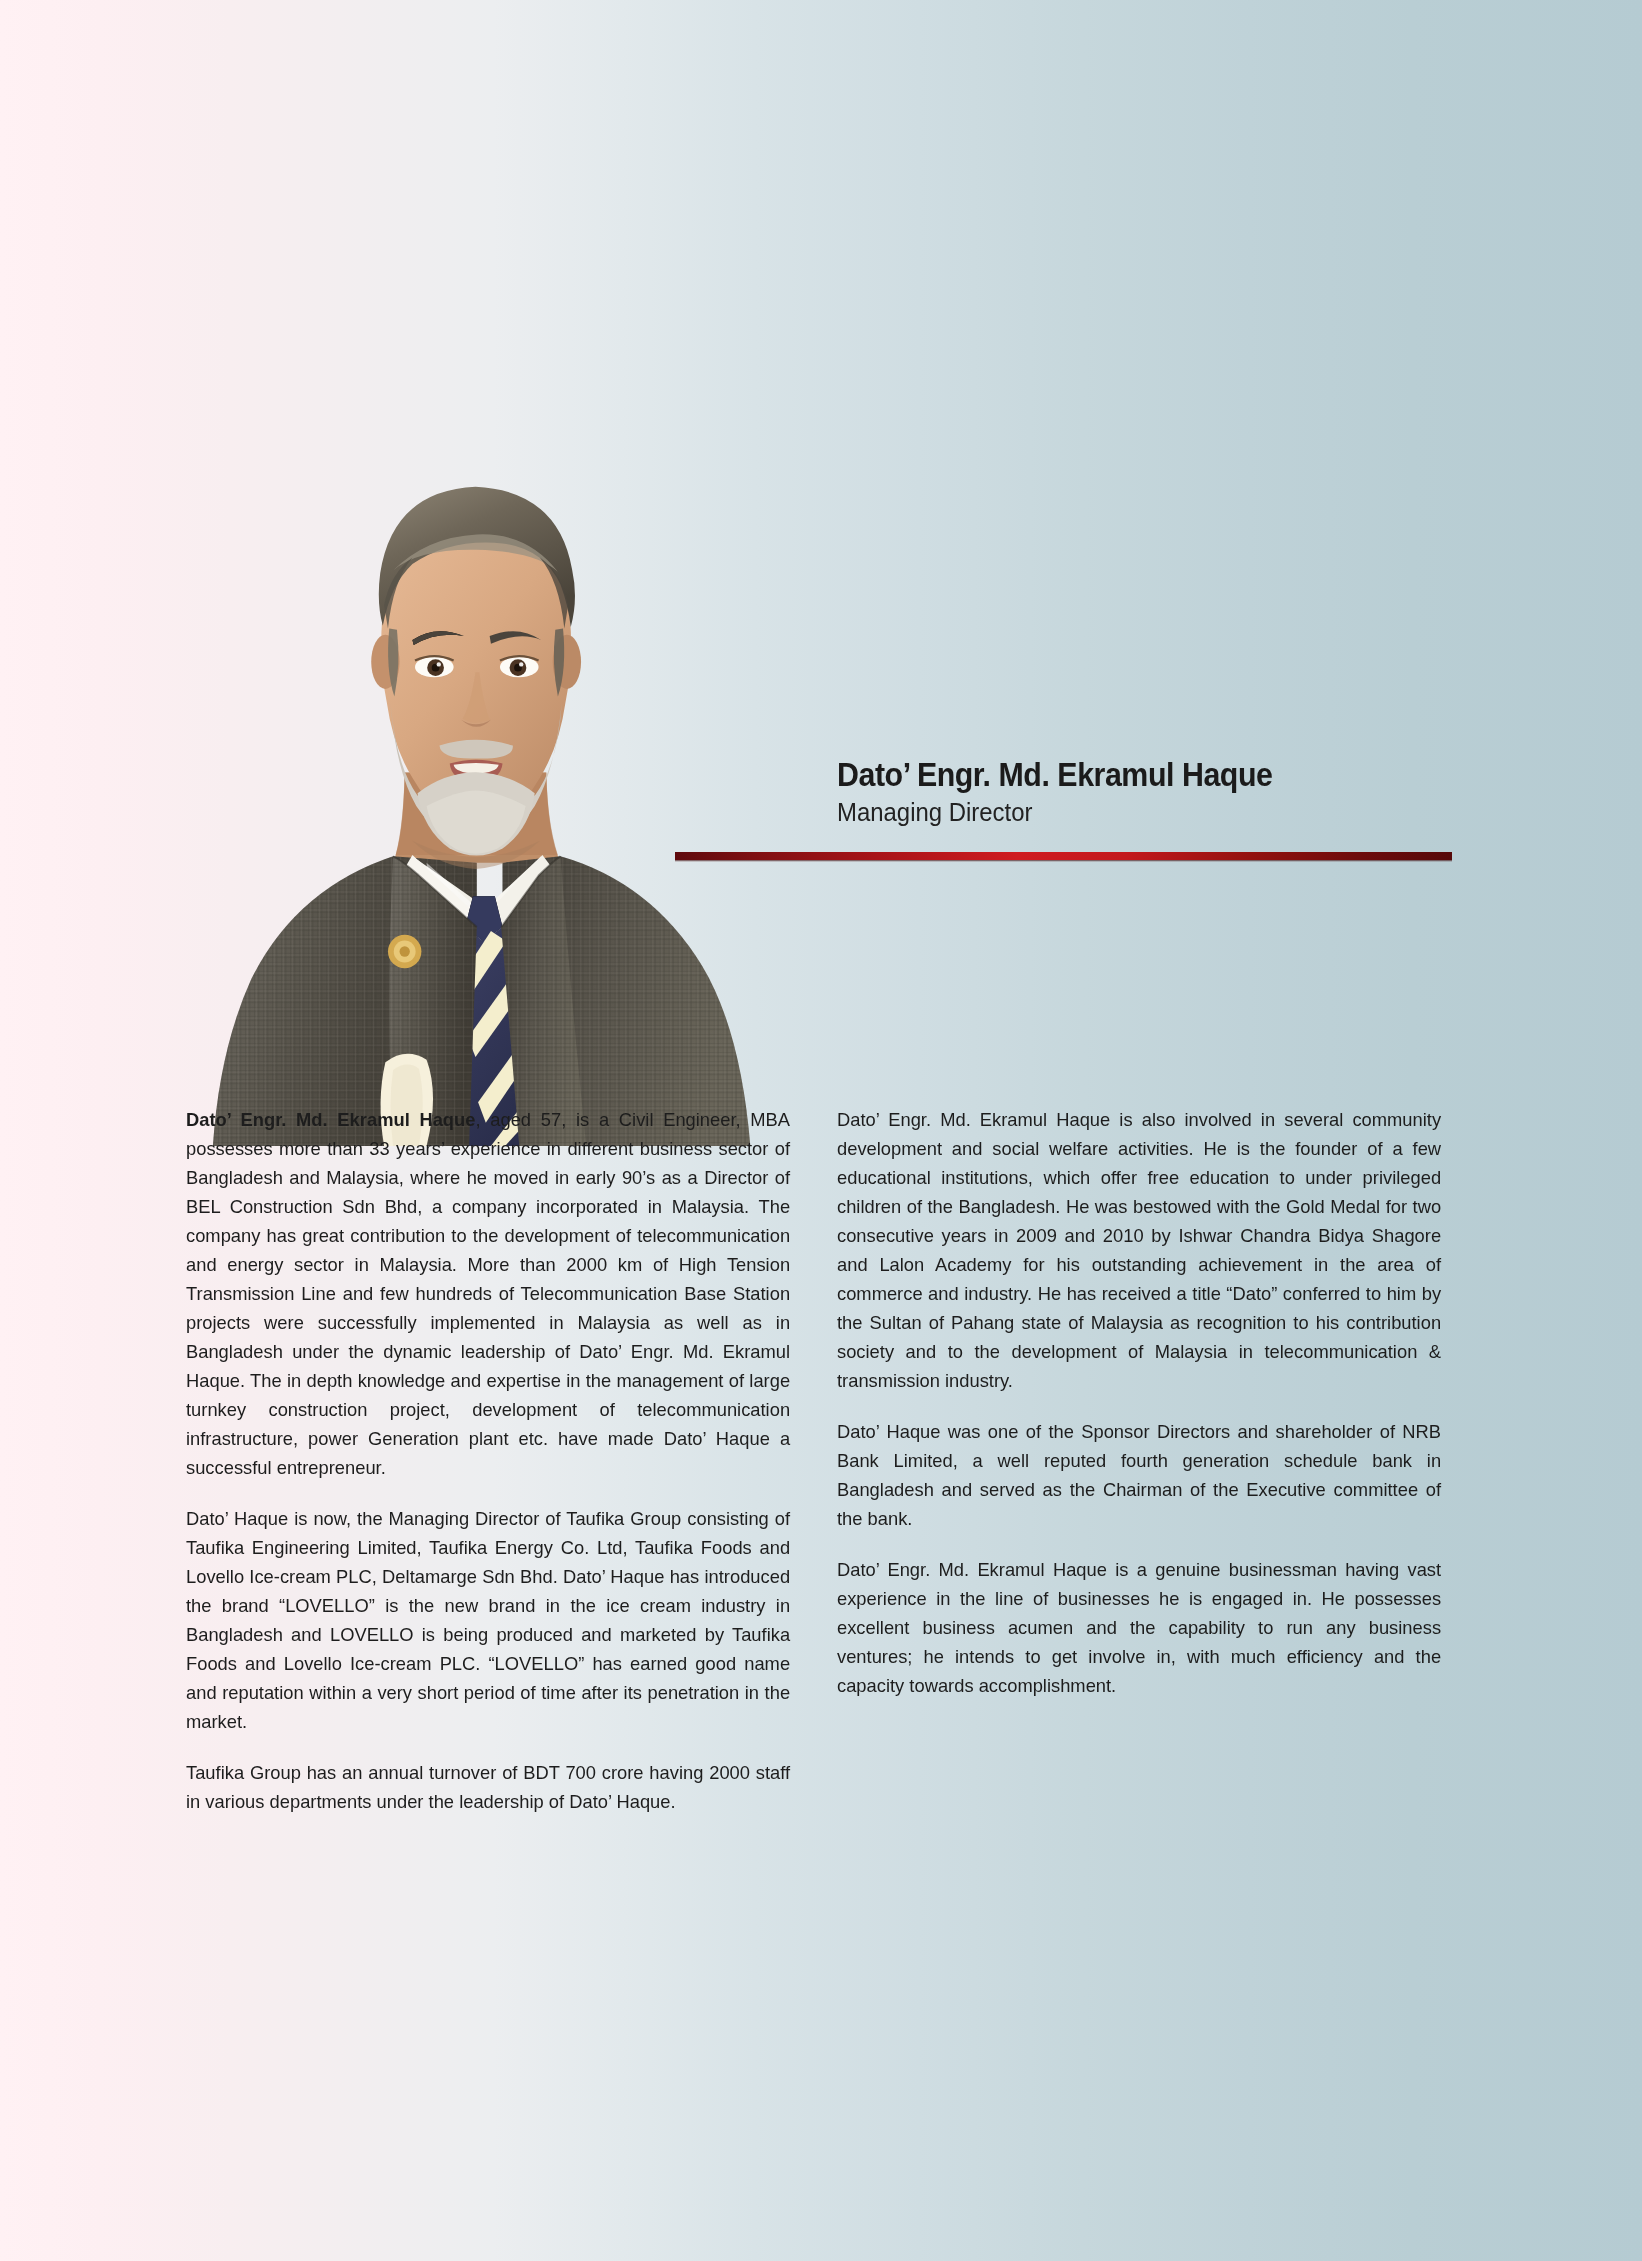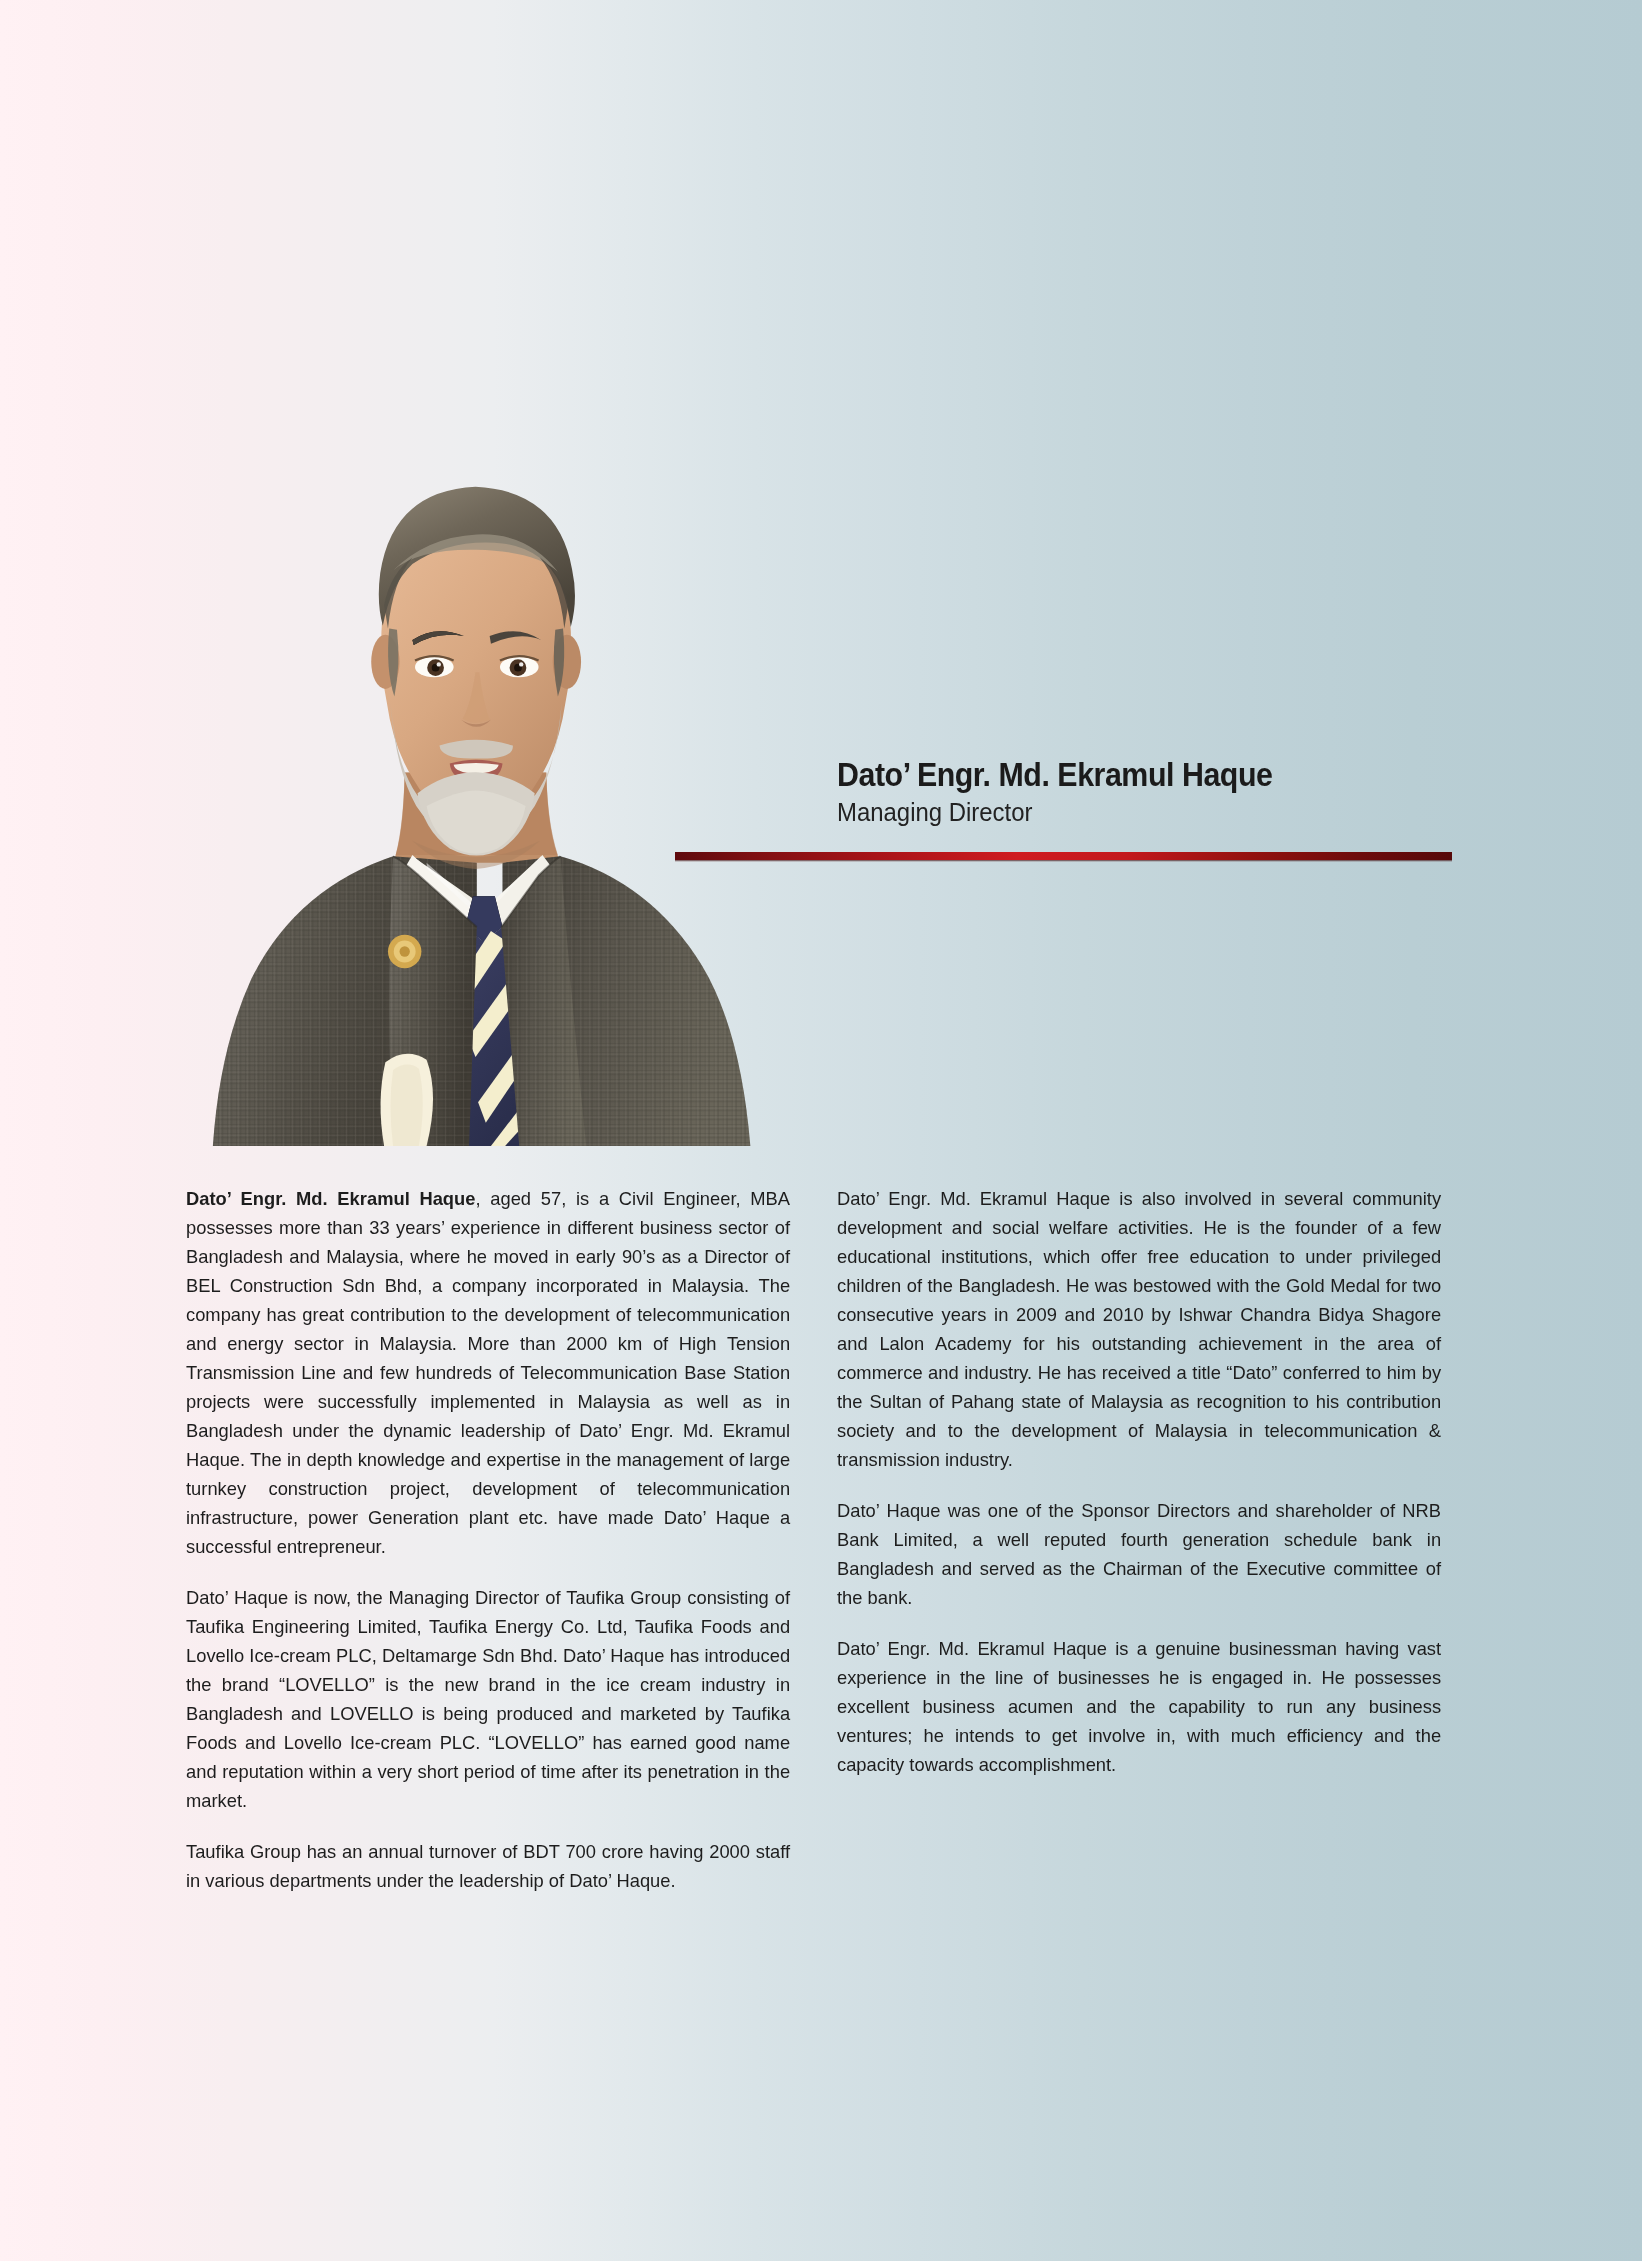--- a/index.html
+++ b/index.html
@@ -95,21 +95,21 @@
       #93110f 74%,
       #6d0b0c 88%,
       #560809 100%);
     box-shadow: 0 1.3px 0 0 rgba(60,4,6,0.55);
   }
 
   
   .columns {
     position: absolute;
     left: 186px;
-    top: 1184px;
+    top: 1105px;
     width: 1277px;
     display: flex;
     gap: 0;
   }
   .col {
     width: 626px;
   }
   .col-left  { margin-right: 24.5px; }
 
   .para {

